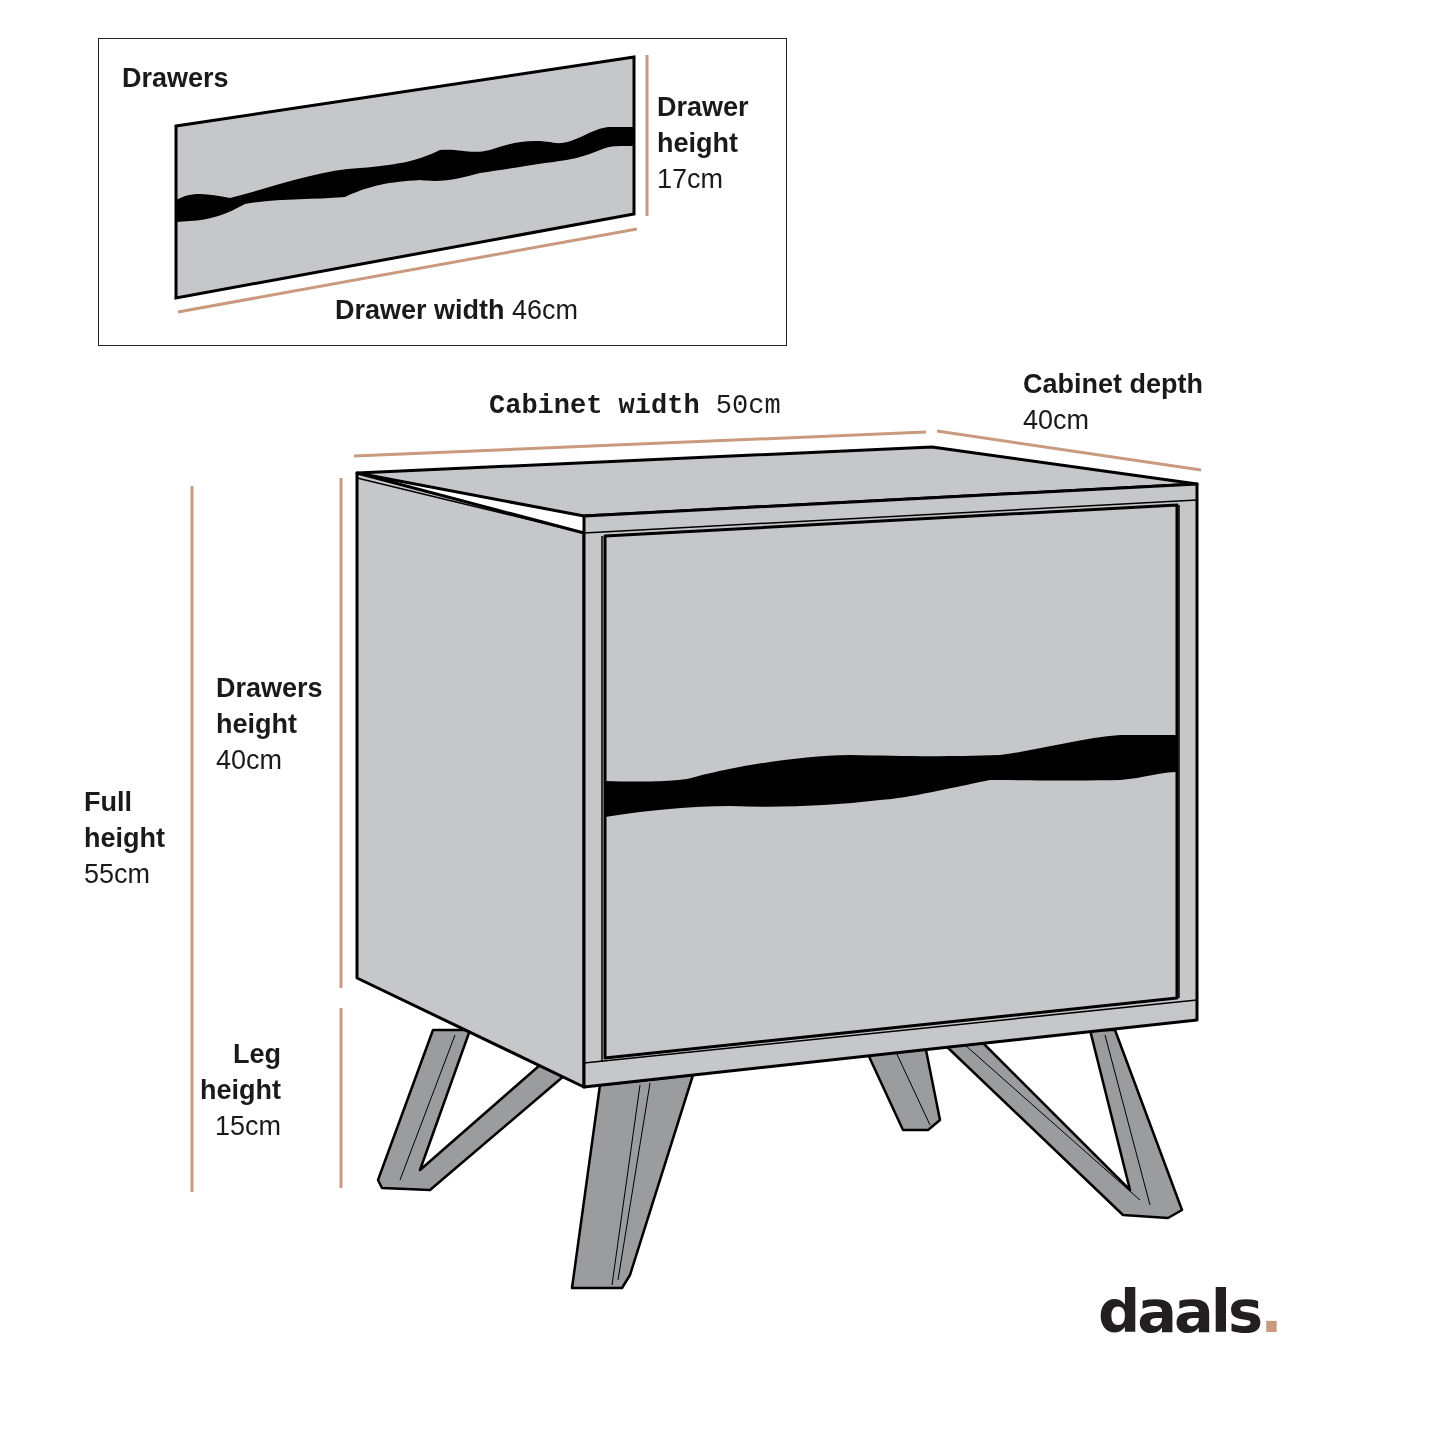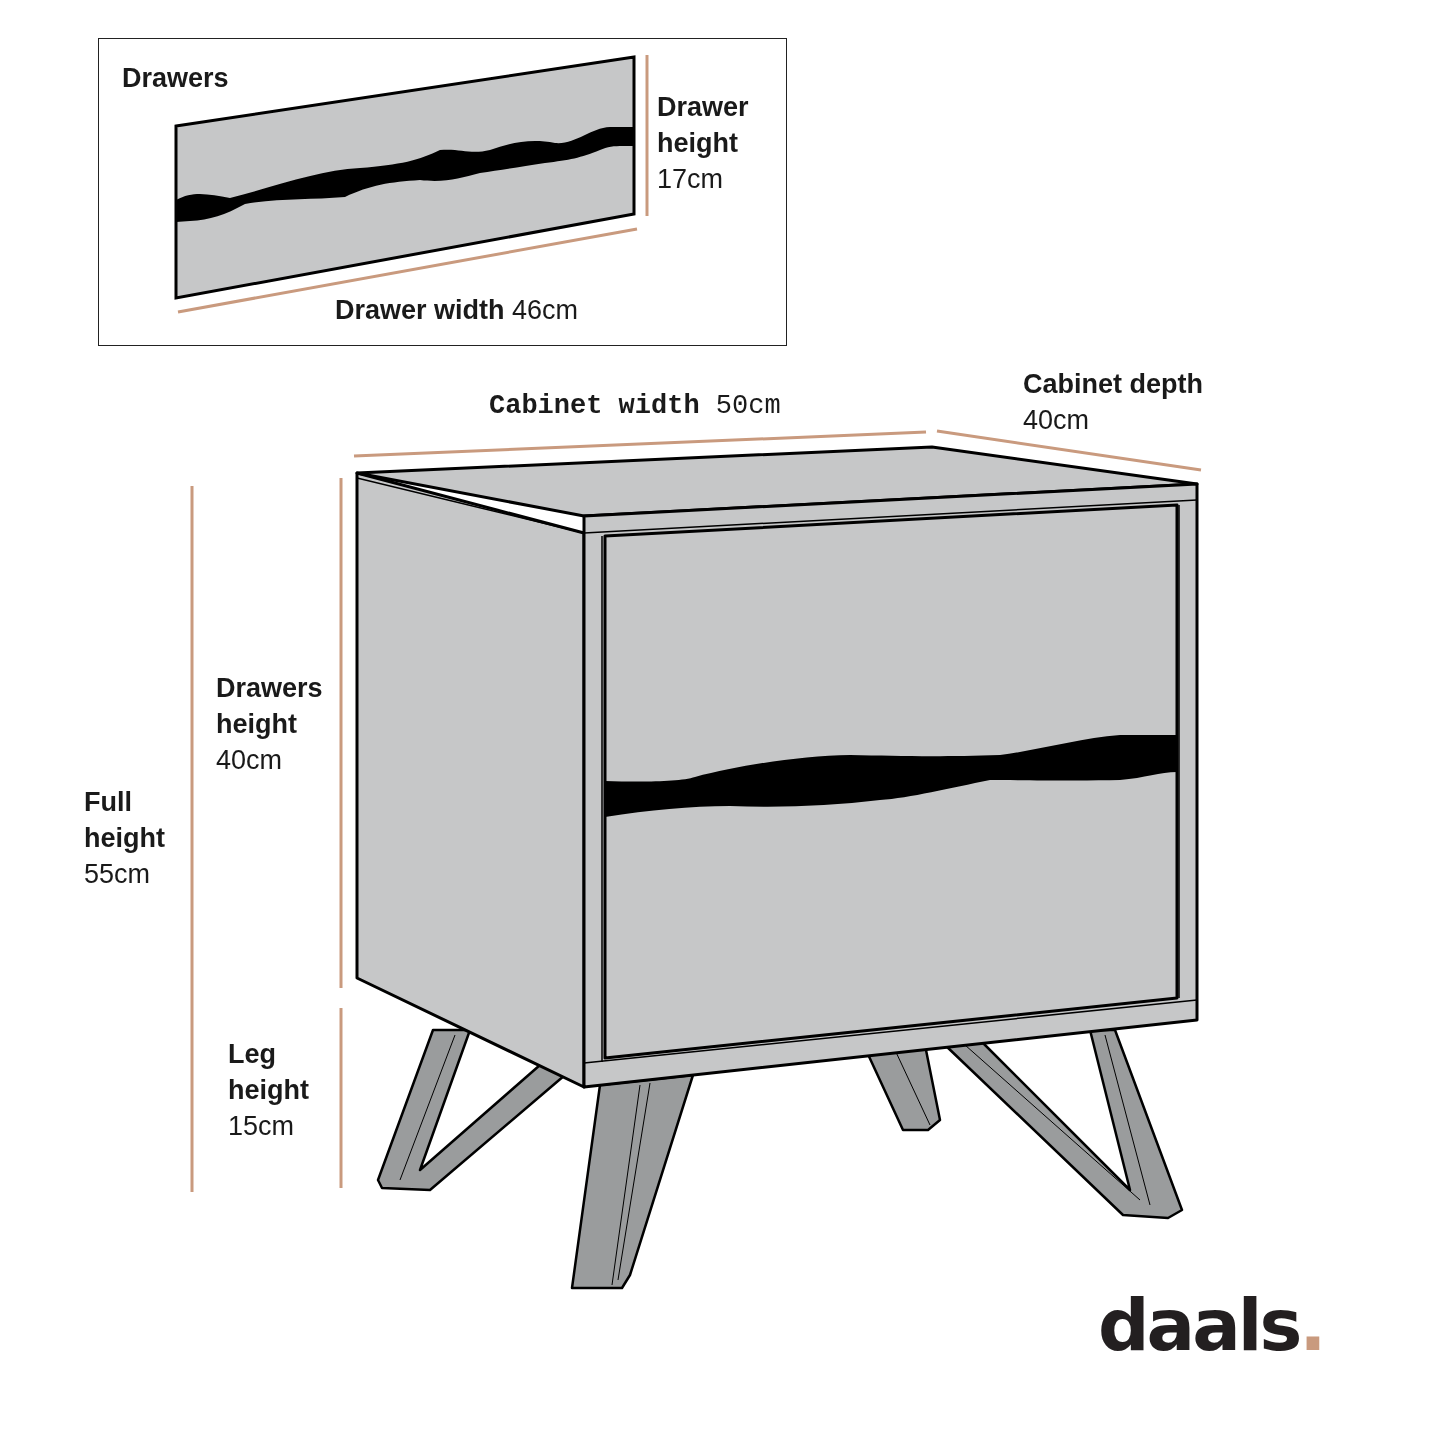--- a/index.html
+++ b/index.html
@@ -4,22 +4,22 @@
 <style>
   html, body { margin:0; padding:0; background:#ffffff; }
   body { width:1445px; height:1441px; position:relative; overflow:hidden;
          font-family:"Liberation Sans", "DejaVu Sans", sans-serif; color:#1a1a1a; }
   .lbl { position:absolute; font-size:27px; line-height:36px; }
   .lbl b { font-weight:700; }
   .lbl .v { font-weight:400; }
   svg.art { position:absolute; left:0; top:0; }
   .inset-box { position:absolute; left:98px; top:38px; width:689px; height:308px;
                border:1.5px solid #222; box-sizing:border-box; }
-  .logo { position:absolute; left:1098px; top:1262px; font-size:72px; font-weight:700;
-          letter-spacing:-3px; color:#231f20; font-family:"DejaVu Sans", sans-serif; line-height:100px;margin-top:13px; }
+  .logo { position:absolute; left:1098px; top:1262px; font-size:59px; font-weight:700;
+          letter-spacing:-3px; color:#231f20; font-family:"DejaVu Sans", sans-serif; line-height:100px; }
   .logo .dot { color:#c99a7e; }
 </style>
 </head>
 <body>
 
 <div class="inset-box"></div>
 
 <svg class="art" width="1445" height="1441" viewBox="0 0 1445 1441">
 
   <g>
@@ -110,21 +110,21 @@
   <b>height</b><br>
   <span class="v">40cm</span>
 </div>
 
 <div class="lbl" style="left:84px;top:784px;">
   <b>Full</b><br>
   <b>height</b><br>
   <span class="v">55cm</span>
 </div>
 
-<div class="lbl" style="left:228px;top:1036px;">
+<div class="lbl" style="left:200px;top:1036px;text-align:right;">
   <b>Leg</b><br>
   <b>height</b><br>
   <span class="v">15cm</span>
 </div>
 
 <div class="logo">
   <span>daals</span><span class="dot">.</span>
 </div>
 
 </body></html>

